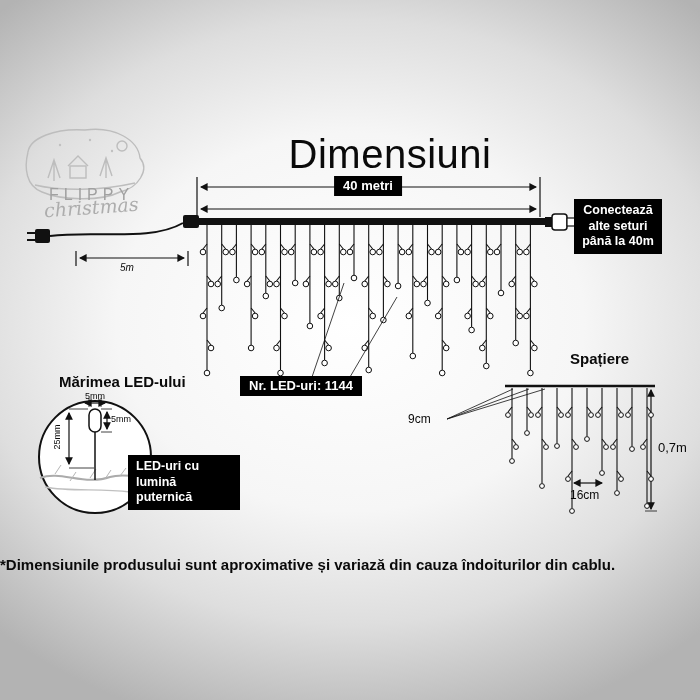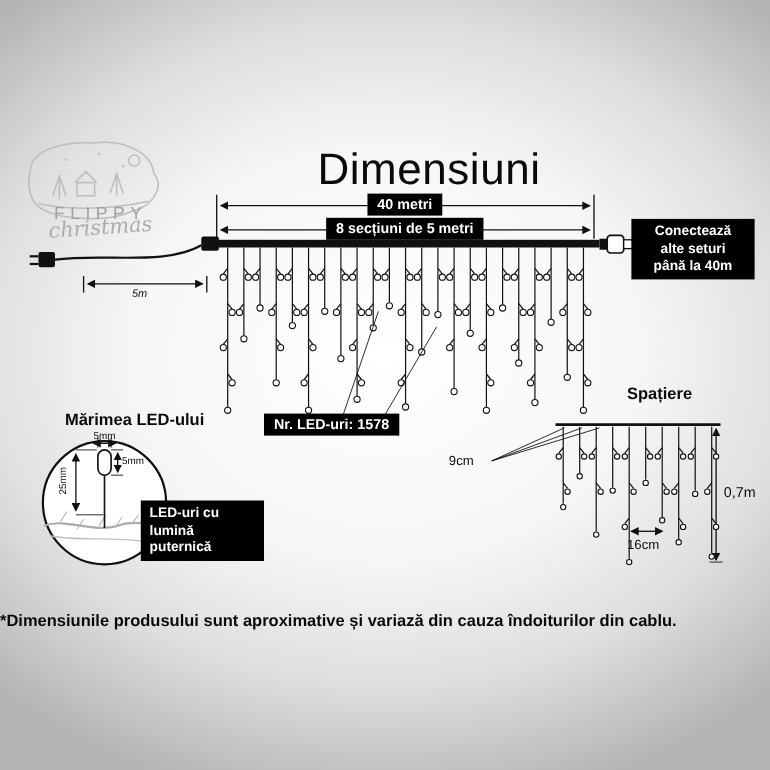--- a/index.html
+++ b/index.html
@@ -17,21 +17,21 @@
   .abs{position:absolute;}
   .title{
     font-size:40px;letter-spacing:0.5px;color:#0a0a0a;
     left:390px;top:132px;transform:translateX(-50%);white-space:nowrap;
   }
   .blackbox{
     position:absolute;background:#000;color:#fff;font-weight:bold;
     font-size:13px;padding:2px 9px;white-space:nowrap;line-height:1.25;
   }
   .center-x{transform:translateX(-50%);}
-  .box-connect{left:574px;top:199px;width:78px;white-space:normal;text-align:center;font-size:12.5px;padding:4px 17px;}
+  .box-connect{left:574px;top:199px;width:78px;white-space:normal;text-align:center;font-size:12.5px;padding:4px 5px;}
   .box-lednote{left:128px;top:455px;width:96px;white-space:normal;text-align:left;font-size:12.5px;padding:4px 8px;}
   .lbl{position:absolute;font-size:13px;color:#0a0a0a;}
   .heading{font-weight:bold;font-size:15px;}
   .small-dim{font-size:9px;}
   .rot{transform:rotate(-90deg);transform-origin:center center;width:34px;text-align:center;}
   .brand-top{left:49px;top:186px;color:#a0a0a0;font-size:16px;letter-spacing:5px;}
   .brand-bottom{left:44px;top:196px;color:#adadad;font-size:19px;font-family:"DejaVu Serif",serif;font-style:italic;transform:rotate(-4deg);}
   .footer{left:0;top:556px;width:700px;font-weight:bold;font-size:15px;color:#0a0a0a;}
 </style>
 </head>
@@ -352,23 +352,22 @@
       <line class="dim" x1="69" y1="413" x2="69" y2="464" marker-start="url(#arr)" marker-end="url(#arr)" stroke-width="0.9"></line>
     </g>
   </svg>
 
   <div class="abs brand-top">FLIPPY</div>
   <div class="abs brand-bottom">christmas</div>
 
   <div class="abs title">Dimensiuni</div>
 
   <div class="blackbox center-x" style="left:368px;top:176px;">40 metri</div>
-  <div class="blackbox center-x" style="left:368px;top:198px;">8 secțiuni de 5 metri</div>
   <div class="blackbox box-connect">Conectează alte seturi până la 40m</div>
-  <div class="blackbox" style="left:240px;top:376px;">Nr. LED-uri: 1578</div>
+  <div class="blackbox" style="left:240px;top:376px;">Nr. LED-uri: 1144</div>
 
   <div class="lbl" style="left:120px;top:262px;font-size:10px;font-style:italic;">5m</div>
 
   <div class="lbl heading" style="left:28px;top:373px;margin-left:31px;">Mărimea LED-ului</div>
   <div class="lbl small-dim" style="left:80px;top:391px;width:30px;text-align:center;">5mm</div>
   <div class="lbl small-dim" style="left:111px;top:414px;">5mm</div>
   <div class="lbl small-dim rot" style="left:40px;top:432px;">25mm</div>
   <div class="blackbox box-lednote">LED-uri cu lumină puternică</div>
 
   <div class="lbl heading" style="left:570px;top:350px;">Spațiere</div>

